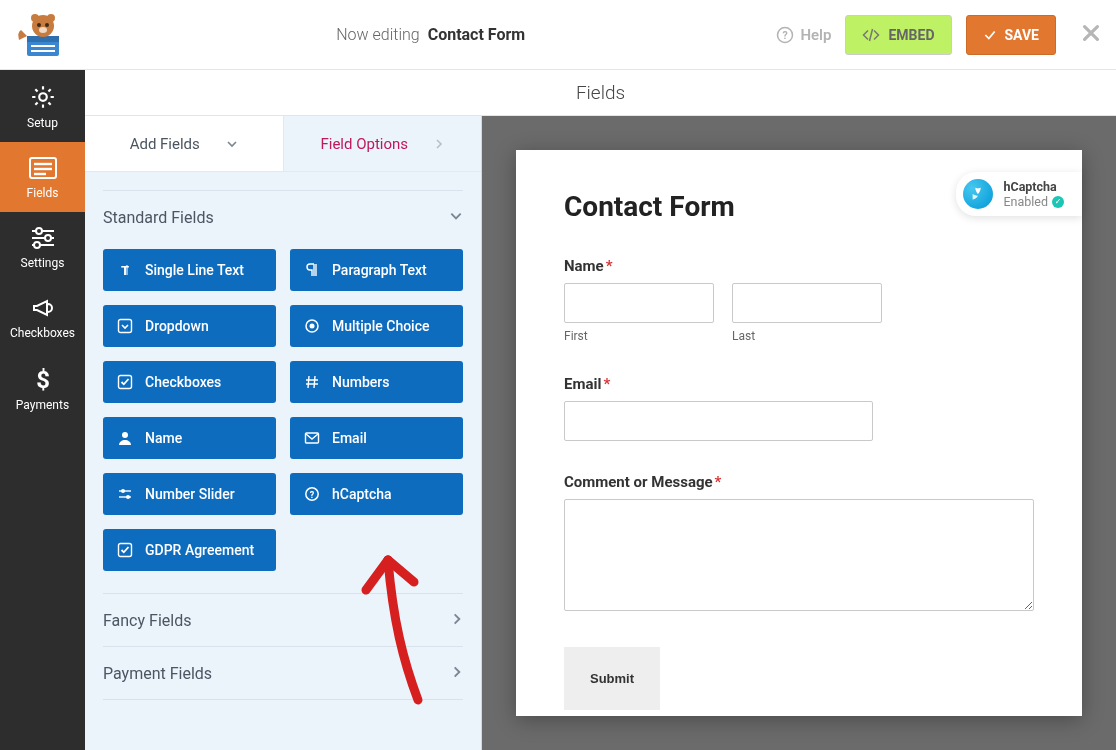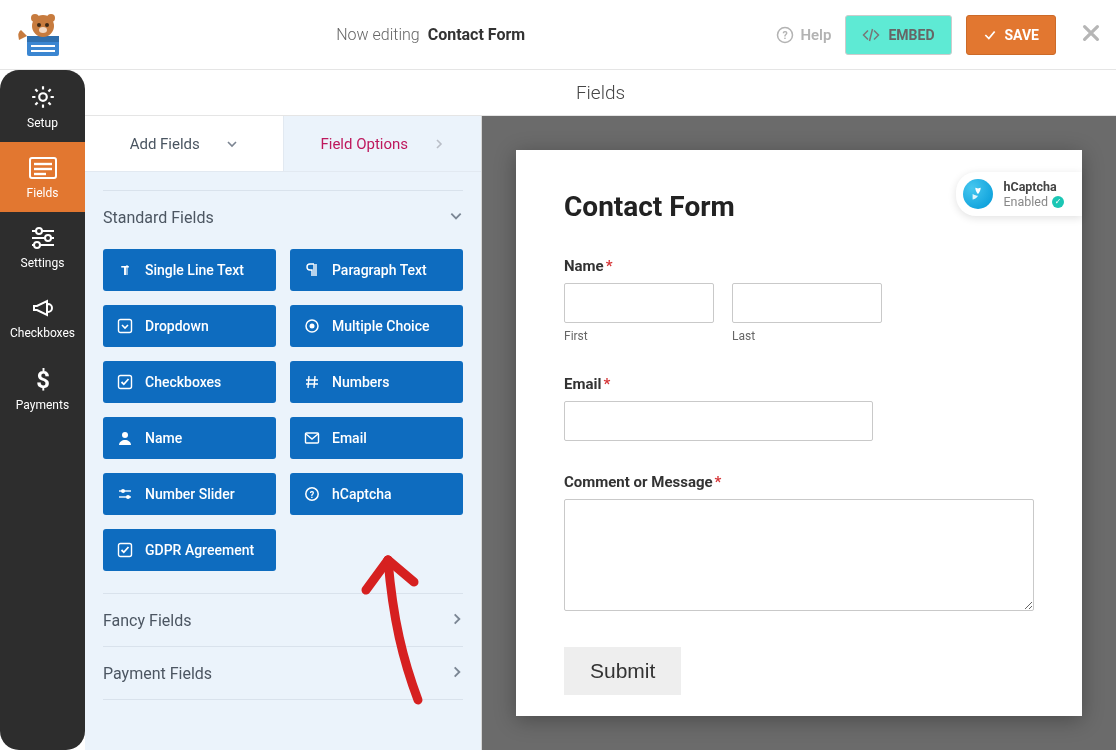--- a/index.html
+++ b/index.html
@@ -22,29 +22,29 @@
   .top-center { flex:1; text-align:center; font-size:16px; color:#555; }
   .top-center .editing-label { color:#666; font-weight:300; }
   .top-center .form-name { color:#333; font-weight:700; margin-left:4px; }
   .top-actions { display:flex; align-items:center; gap:14px; }
   .help { color:#b3b3b3; font-size:15px; font-weight:600; display:flex; align-items:center; gap:6px; cursor:pointer;}
   .btn {
     height:40px; display:inline-flex; align-items:center; gap:8px;
     padding:0 16px; font-size:14px; font-weight:700; cursor:pointer;
     border-radius:3px; user-select:none;
   }
-  .btn-embed { background:#5eead4; border:1px solid #ccc; color:#666; }
+  .btn-embed { background:#bef264; border:1px solid #ccc; color:#666; }
   .btn-save  { background:#e27730; border:1px solid #cc6a28; color:#fff; }
   .close-x   { color:#b6b6b6; cursor:pointer; padding:0 4px; margin-left:6px;}
 
   
   .leftnav {
     position:absolute; left:0; top:70px; bottom:0;
     width:85px; background:#2d2d2d;
-    display:flex; flex-direction:column;border-radius:19px;
+    display:flex; flex-direction:column;
   }
   .nav-item {
     color:#fff; text-align:center; padding:14px 4px 12px;
     font-size:12px; cursor:pointer;
   }
   .nav-item.active { background:#e27730; }
   .nav-item svg { display:block; margin:0 auto 6px; }
 
   
   .subheader {
@@ -136,21 +136,21 @@
     height:40px; border:1px solid #c9c9c9; border-radius:2px;
     padding:0 10px; font-size:15px; background:#fff;
   }
   .email-input{ width:309px; }
   textarea{
     width:470px; height:112px; border:1px solid #c9c9c9; border-radius:2px;
     padding:8px 10px; font-size:15px; resize:both;
   }
   .submit{
     background:#eee; border:0; color:#333;
-    padding:12px 26px; font-size:21px; cursor:pointer;
+    padding:24px 26px; font-size:13px; cursor:pointer;font-weight:bold;
   }
 
   
   .annot-arrow {
     position:absolute; left:348px; top:520px; width:120px; height:190px;
     pointer-events:none;
   }
 </style>
 </head>
 <body>

